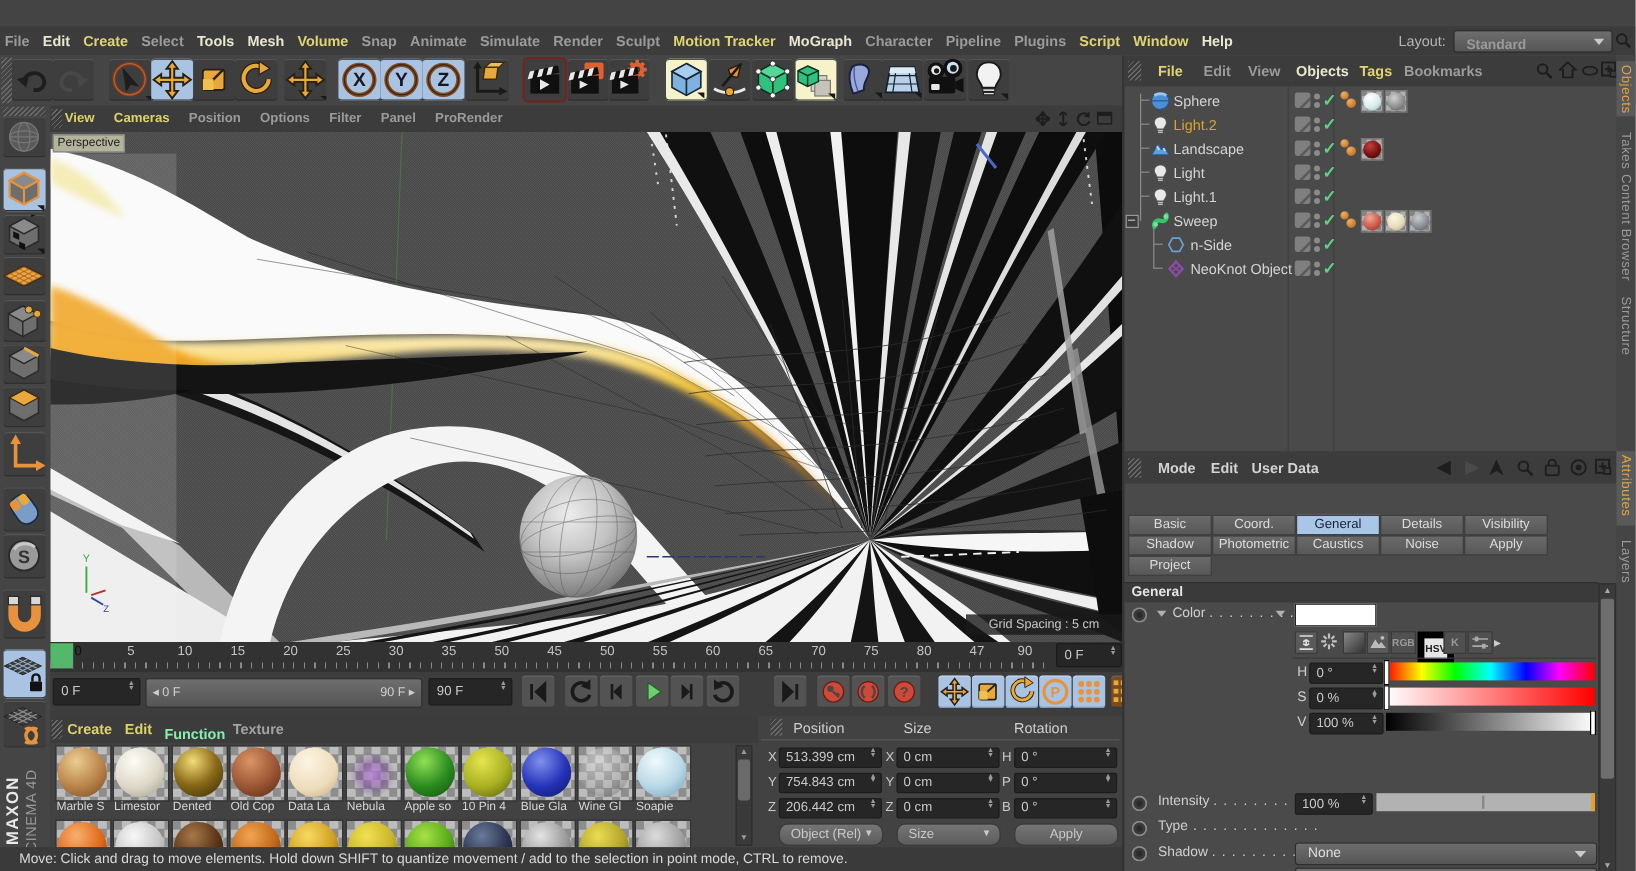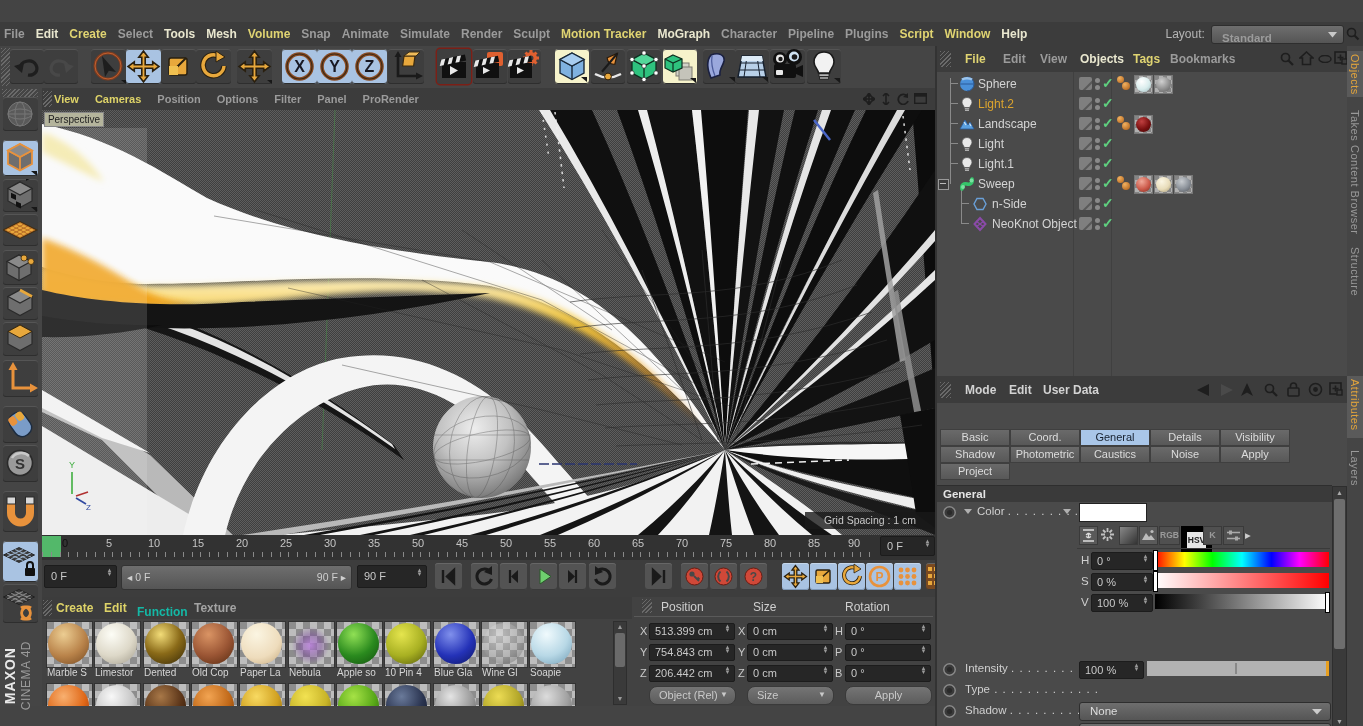--- a/index.html
+++ b/index.html
@@ -583,21 +583,21 @@
 
       <g transform="translate(30,348)">
         <path d="M0 14 L0 36" stroke="#3fae3f" stroke-width="1.6"></path>
         <text x="-3" y="10" font-size="9" fill="#3fae3f" font-family="Liberation Sans">Y</text>
         <path d="M4 38 L16 34" stroke="#b03030" stroke-width="1.6"></path>
         <path d="M4 40 L14 46" stroke="#3048a0" stroke-width="1.6"></path>
         <text x="14" y="52" font-size="8" fill="#3048a0" font-family="Liberation Sans">Z</text>
       </g>
     </svg>
     <div class="abs" style="left:2px;top:2px;width:58px;height:13px;background:#b4b49c;color:#222;font-size:10px;line-height:13px;text-align:center;border:1px solid #888">Perspective</div>
-    <div class="abs" style="left:763px;top:402px;width:130px;height:17px;background:rgba(25,25,25,0.8);color:#c9c9c9;font-size:10.5px;line-height:17px;text-align:center">Grid Spacing : 1 cm</div>
+    <div class="abs" style="left:763px;top:402px;width:130px;height:17px;background:rgba(25,25,25,0.8);color:#c9c9c9;font-size:10.5px;line-height:17px;text-align:center">Grid Spacing : 5 cm</div>
   </div>
   <div id="ruler" class="abs">
     <div class="abs" style="left:0;top:1px;width:19px;height:21px;background:#53b86a"></div>
     <div class="abs" style="left:0;top:0;width:893px;height:16px;font-size:11px;color:#c4c4c4">
       <span class="abs" style="left:20px;top:2px;color:#111">0</span>
         <span class="abs" style="left:64px;top:2px">5</span>
         <span class="abs" style="left:106px;top:2px">10</span>
         <span class="abs" style="left:150px;top:2px">15</span>
         <span class="abs" style="left:194px;top:2px">20</span>
         <span class="abs" style="left:238px;top:2px">25</span>
@@ -605,21 +605,21 @@
         <span class="abs" style="left:326px;top:2px">35</span>
         <span class="abs" style="left:370px;top:2px">50</span>
         <span class="abs" style="left:414px;top:2px">45</span>
         <span class="abs" style="left:458px;top:2px">50</span>
         <span class="abs" style="left:502px;top:2px">55</span>
         <span class="abs" style="left:546px;top:2px">60</span>
         <span class="abs" style="left:590px;top:2px">65</span>
         <span class="abs" style="left:634px;top:2px">70</span>
         <span class="abs" style="left:678px;top:2px">75</span>
         <span class="abs" style="left:722px;top:2px">80</span>
-        <span class="abs" style="left:766px;top:2px">85</span>
+        <span class="abs" style="left:766px;top:2px">47</span>
         <span class="abs" style="left:806px;top:2px">90</span>
     </div>
     <div class="abs" style="left:0;top:17px;width:830px;height:5px;background-image:repeating-linear-gradient(90deg,#8a8a8a 0 1px,transparent 1px 8.8px)"></div>
     <div class="inp" style="left:838px;top:1px;width:53px;height:18px;line-height:18px"><span style="margin-left:6px">0 F</span><span class="spin">▲<br>▼</span></div>
   </div>
   <div id="transport" class="abs">
     <div class="inp" style="left:2px;top:5px;width:71px;height:21px;line-height:21px"><span style="margin-left:6px">0 F</span><span class="spin">▲<br>▼</span></div>
     <div class="abs" style="left:79px;top:5px;width:229px;height:23px;background:linear-gradient(#6e6e6e,#555);border:1px solid #333;border-radius:3px;color:#cfcfcf;font-size:10.5px;line-height:23px">
       <span style="margin-left:5px">◂ 0 F</span><span class="abs" style="right:5px">90 F ▸</span>
     </div>
@@ -704,21 +704,21 @@
             <rect x="2" y="18" width="4" height="4"></rect>
             <rect x="8" y="18" width="4" height="4"></rect>
           </g>
         </svg></div>
   </div>
   <div id="materials" class="abs">
     <div class="abs" style="left:0;top:0;width:590px;height:22px;background:#3c3c3c;font-size:12px;font-weight:bold">
       <div class="abs grip" style="left:1px;top:3px;width:9px;height:16px"></div>
       <span class="abs" style="left:14px;top:4px;color:#ded368">Create</span>
       <span class="abs" style="left:62px;top:4px;color:#ded368">Edit</span>
-      <span class="abs" style="left:95px;top:8px;color:#14b8a6">Function</span>
+      <span class="abs" style="left:95px;top:8px;color:#86efac">Function</span>
       <span class="abs" style="left:152px;top:4px;color:#a3a3a3">Texture</span>
     </div>
     <div id="mats1" class="abs" style="left:0;top:24px;width:570px;height:85px">
       <div class="mat" style="left:4px">
           <div class="th"></div>
           <div class="ball" style="background:radial-gradient(circle at 38% 28%,#eccd92,#b9834a 55%,#744820)"></div>
           <span>Marble S</span>
         </div>
       <div class="mat" style="left:52px">
           <div class="th"></div>
@@ -731,21 +731,21 @@
           <span>Dented</span>
         </div>
       <div class="mat" style="left:149px">
           <div class="th"></div>
           <div class="ball" style="background:radial-gradient(circle at 38% 28%,#da9464,#9a5534 55%,#54290f)"></div>
           <span>Old Cop</span>
         </div>
       <div class="mat" style="left:197px">
           <div class="th"></div>
           <div class="ball" style="background:radial-gradient(circle at 38% 28%,#fbf5e2,#eedcbc 60%,#c4a87c)"></div>
-          <span>Paper La</span>
+          <span>Data La</span>
         </div>
       <div class="mat" style="left:246px">
           <div class="th"></div>
           <div class="ball" style="background:radial-gradient(circle at 50% 55%,rgba(190,130,225,0.85),rgba(120,60,160,0.4) 35%,rgba(0,0,0,0) 62%)"></div>
           <span>Nebula</span>
         </div>
       <div class="mat" style="left:294px">
           <div class="th"></div>
           <div class="ball" style="background:radial-gradient(circle at 38% 28%,#90e055,#2a8a1e 55%,#124f0e)"></div>
           <span>Apple so</span>
@@ -1121,13 +1121,14 @@
       <div class="abs" style="left:0;top:5px;width:16px;height:46px;background:#5a5a5a"></div>
       <span class="vtab on" style="left:2px;top:8px">Objects</span>
       <span class="vtab" style="left:2px;top:64px">Takes</span>
       <span class="vtab" style="left:2px;top:99px">Content Browser</span>
       <span class="vtab" style="left:2px;top:201px">Structure</span>
       <div class="abs" style="left:0;top:330px;width:16px;height:62px;background:#5a5a5a"></div>
       <span class="vtab on" style="left:2px;top:333px">Attributes</span>
       <span class="vtab" style="left:2px;top:404px">Layers</span>
     </div>
   </div>
+  <div id="statusbar" class="abs"><span style="margin-left:16px">Move: Click and drag to move elements. Hold down SHIFT to quantize movement / add to the selection in point mode, CTRL to remove.</span></div>
 </div>
 
 </body></html>

